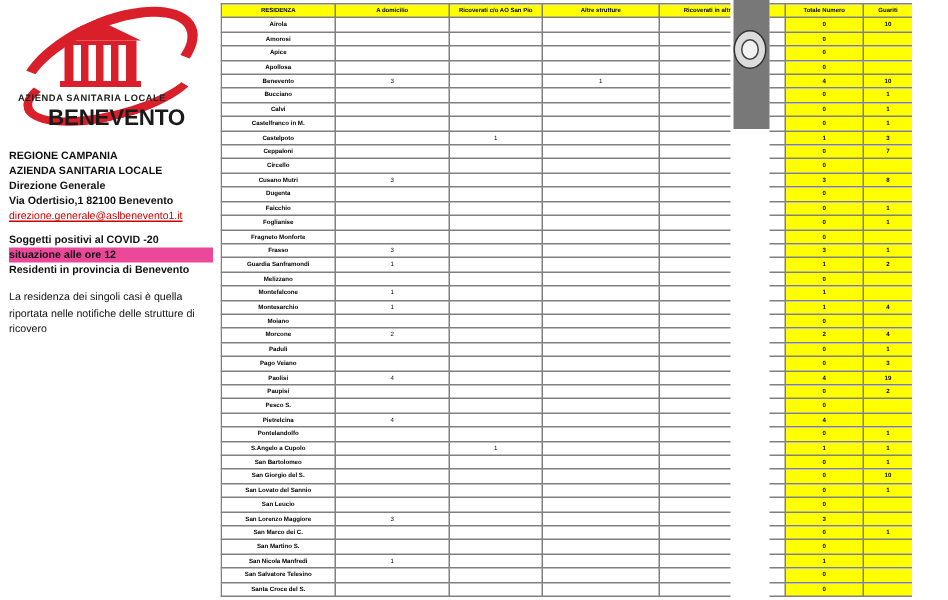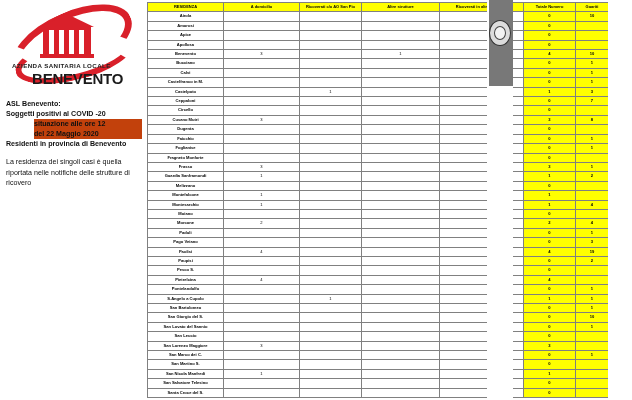--- a/index.html
+++ b/index.html
@@ -105,23 +105,22 @@
   .txt-normal { font-weight: normal; }
   .mail {
     font-size: 7px;
     color: #cc0000;
     text-decoration: underline;
     display: block;
     margin-top: 2px;
     word-break: break-all;
   }
   .hl {
-    background: #c2410c;
-    font-weight: bold;
-    margin-left: 28px;
+    background: #ec4899;
+    font-weight: bold;
   }
   .para {
     font-size: 7.1px;
     line-height: 1.45;
     color: #111;
     margin-top: 8px;
   }
   .sig {
     font-size: 7.1px;
     line-height: 1.45;
@@ -229,26 +228,31 @@
         <div class="lb-col" style="left:9px"></div>
         <div class="lb-col" style="left:19px"></div>
         <div class="lb-col" style="left:29px"></div>
         <div class="lb-col" style="left:39px"></div>
         <div class="lb-base"></div>
       </div>
       <div class="logo-text-asl">AZIENDA SANITARIA LOCALE</div>
       <div class="logo-text-ben">BENEVENTO</div>
     </div>
 
-
     <div class="blk">
-      <div class="txt">ASL Benevento:</div>
+      <div class="txt">REGIONE CAMPANIA</div>
+      <div class="txt">AZIENDA SANITARIA LOCALE</div>
+      <div class="txt">Direzione Generale</div>
+      <div class="txt">Via Odertisio,1 82100 Benevento</div>
+      <a class="mail" href="#">direzione.generale@aslbenevento1.it</a>
+    </div>
+
+    <div class="blk">
       <div class="txt">Soggetti positivi al COVID -20</div>
       <div class="txt hl">situazione alle ore 12</div>
-      <div class="txt hl">del 22 Maggio 2020</div>
       <div class="txt">Residenti in provincia di Benevento</div>
     </div>
 
     <div class="para txt-normal">La residenza dei singoli casi è quella riportata nelle notifiche delle strutture di ricovero</div>
 
     <div class="sig">
     </div>
   </div>
 
   <div id="table-area">

